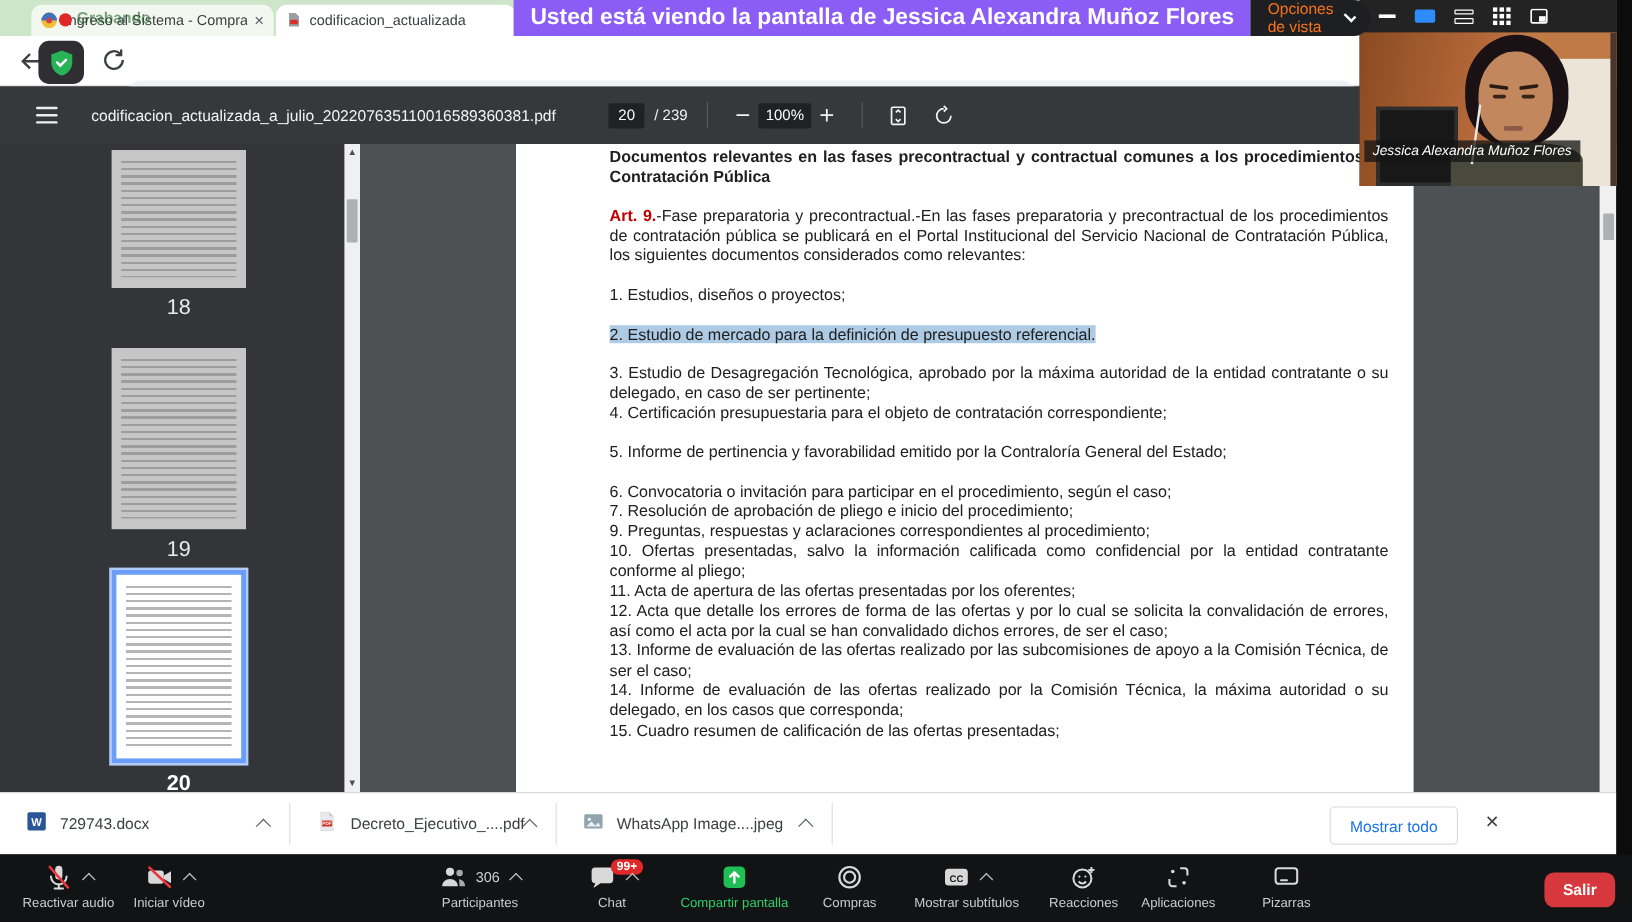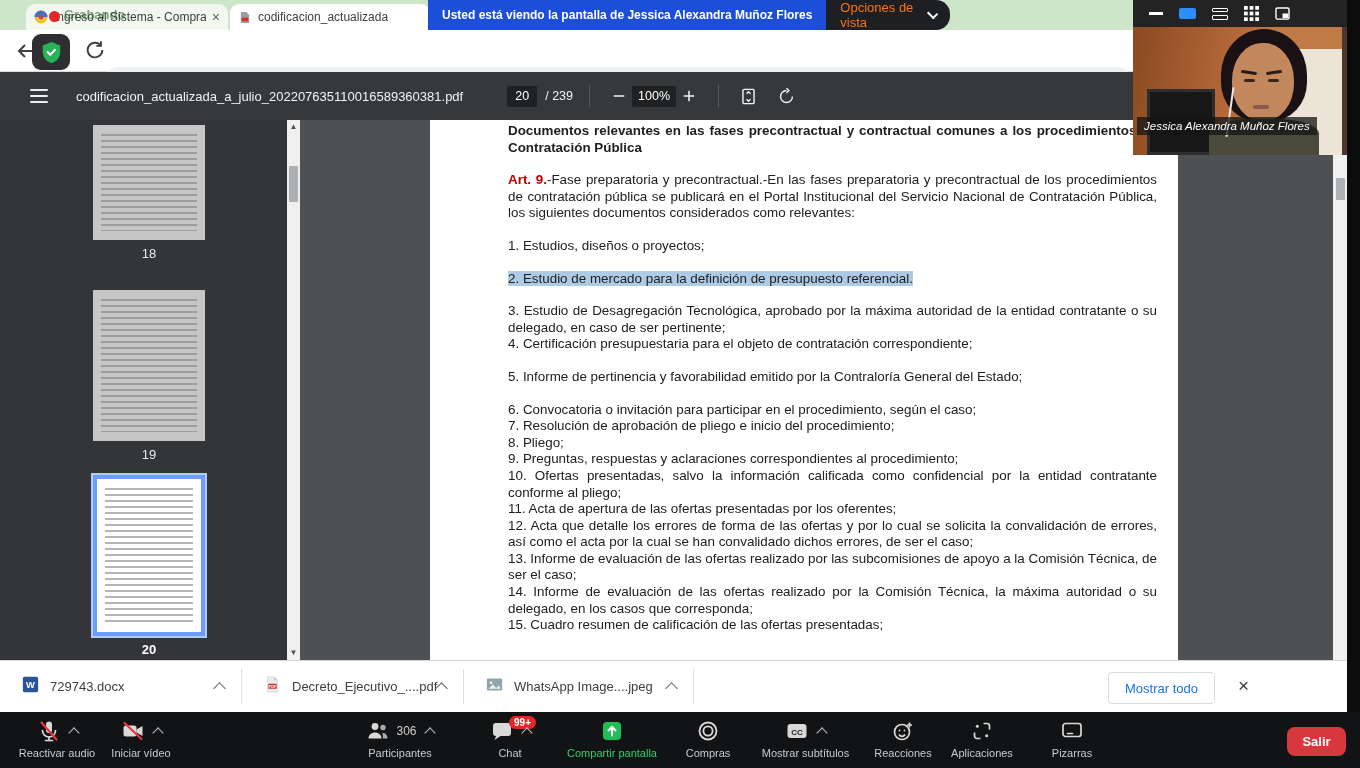--- a/index.html
+++ b/index.html
@@ -11,21 +11,21 @@
     padding:0 8px;box-sizing:border-box;overflow:hidden;}
   #tab1{left:26px;width:202px;background:#f2f7f0;}
   #tab2{left:230px;width:200px;background:#ffffff;}
   .tab .ttl{font-size:12px;color:#3c4043;white-space:nowrap;overflow:hidden;flex:1;margin:0 6px;}
   .tab .tx{font-size:14px;color:#5f6368;line-height:14px;}
   .favicon{width:14px;height:14px;flex:0 0 auto;}
   #rec-dot{position:absolute;left:49px;top:11px;width:11px;height:11px;border-radius:50%;background:#e02828;z-index:40;}
   #rec-ghost{position:absolute;left:64px;top:7px;font-size:13px;font-weight:bold;color:rgba(27,94,32,.55);z-index:40;}
   
   #banner{position:absolute;left:428px;top:0;width:522px;height:30px;display:flex;z-index:70;}
-  #banner .btxt{background:#1d4ed8;color:#fff;font-size:12px;font-weight:bold;flex:1;
+  #banner .btxt{background:#8b5cf6;color:#fff;font-size:19px;font-weight:bold;flex:1;
     display:flex;align-items:center;padding:0 14px;white-space:nowrap;}
   #view-opts{background:#1e1f23;color:#f97316;font-size:13px;font-weight:normal;display:flex;align-items:center;
     padding:0 14px;border-radius:0 14px 14px 0;cursor:default;}
   .cdown{display:inline-block;width:7px;height:7px;border-left:2px solid #fff;border-bottom:2px solid #fff;
     transform:rotate(-45deg);margin-left:8px;margin-top:-3px;}
   
   #toolbar{position:absolute;left:0;top:30px;width:1347px;height:42px;background:#fff;border-bottom:1px solid #dadce0;box-sizing:border-box;}
   .navic{position:absolute;top:9px;width:24px;height:24px;}
   #shield{position:absolute;left:32px;top:34px;width:38px;height:36px;background:#2e2e33;border-radius:9px;
     display:flex;align-items:center;justify-content:center;z-index:80;}
@@ -48,21 +48,21 @@
   #sidebar{position:absolute;left:0;top:0;width:300px;height:540px;background:#333539;}
   .thumb-wrap{position:absolute;left:93px;width:112px;text-align:center;}
   .thumb{background:#c6c6c6;width:112px;box-sizing:border-box;margin:0 auto;overflow:hidden;}
   .tlines{margin:9px 8px;height:calc(100% - 18px);
     background:repeating-linear-gradient(#9d9d9d 0 2px,transparent 2px 6px);}
   .thumb-wrap:nth-child(1){top:5px;} .thumb-wrap:nth-child(1) .thumb{height:115px;}
   .thumb-wrap:nth-child(2){top:170px;} .thumb-wrap:nth-child(2) .thumb{height:151px;}
   .thumb-wrap:nth-child(3){top:355px;} .thumb-wrap:nth-child(3) .thumb{height:161px;}
   .thumb-wrap.sel .thumb{background:#fff;border:4px solid #6a9ef8;box-shadow:0 0 0 2px #b3cbf8;}
   .thumb-wrap.sel .tlines{background:repeating-linear-gradient(#b5b5b5 0 2px,transparent 2px 6px);}
-  .tnum{color:#e8eaed;font-size:13px;margin-top:6px;}
+  .tnum{color:#e8eaed;font-size:18px;margin-top:6px;}
   .thumb-wrap.sel .tnum{color:#fff;font-weight:bold;}
   .scrollbar{position:absolute;top:0;width:13px;height:540px;background:#f0f0f0;}
   #sb-side{left:287px;} #sb-main{left:1333px;width:14px;}
   .sb-arrow{position:absolute;left:0;width:100%;height:14px;color:#505050;font-size:8px;text-align:center;line-height:14px;}
   .sb-thumb{position:absolute;left:2px;width:9px;background:#aeb0b3;border-radius:1px;}
   #sb-side .sb-thumb{top:46px;height:36px;} #sb-main .sb-thumb{left:2.5px;top:58px;height:22px;}
   
   #page{position:absolute;left:430px;top:0;width:748px;height:540px;background:#fff;}
   #doc-text{position:absolute;left:78px;top:3px;width:649px;color:#202020;font-size:13.4px;line-height:16.6px;text-align:justify;}
   #doc-text p{margin:0;}
@@ -263,21 +263,20 @@
       <div id="doc-text">
           <p class="b">Documentos relevantes en las fases precontractual y contractual comunes a los procedimientos de Contratación Pública</p>
           <p class="gap"><span class="art">Art. 9.</span>-Fase preparatoria y precontractual.-En las fases preparatoria y precontractual de los procedimientos de contratación pública se publicará en el Portal Institucional del Servicio Nacional de Contratación Pública, los siguientes documentos considerados como relevantes:</p>
           <p class="gap">1. Estudios, diseños o proyectos;</p>
           <p class="gap"><span class="hl">2. Estudio de mercado para la definición de presupuesto referencial.</span></p>
           <p class="gap">3. Estudio de Desagregación Tecnológica, aprobado por la máxima autoridad de la entidad contratante o su delegado, en caso de ser pertinente;</p>
           <p>4. Certificación presupuestaria para el objeto de contratación correspondiente;</p>
           <p class="gap">5. Informe de pertinencia y favorabilidad emitido por la Contraloría General del Estado;</p>
           <p class="gap">6. Convocatoria o invitación para participar en el procedimiento, según el caso;</p>
           <p>7. Resolución de aprobación de pliego e inicio del procedimiento;</p>
-          <p>8. Pliego;</p>
           <p>9. Preguntas, respuestas y aclaraciones correspondientes al procedimiento;</p>
           <p>10. Ofertas presentadas, salvo la información calificada como confidencial por la entidad contratante conforme al pliego;</p>
           <p>11. Acta de apertura de las ofertas presentadas por los oferentes;</p>
           <p>12. Acta que detalle los errores de forma de las ofertas y por lo cual se solicita la convalidación de errores, así como el acta por la cual se han convalidado dichos errores, de ser el caso;</p>
           <p>13. Informe de evaluación de las ofertas realizado por las subcomisiones de apoyo a la Comisión Técnica, de ser el caso;</p>
           <p>14. Informe de evaluación de las ofertas realizado por la Comisión Técnica, la máxima autoridad o su delegado, en los casos que corresponda;</p>
           <p>15. Cuadro resumen de calificación de las ofertas presentadas;</p>
         </div>
     </div>
     <div class="scrollbar" id="sb-main">

